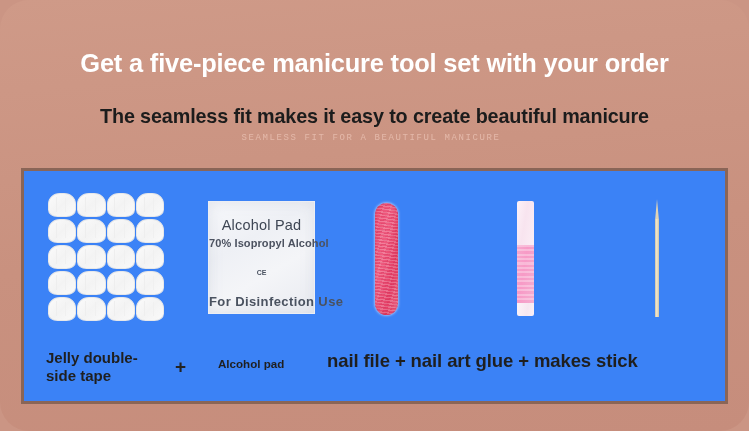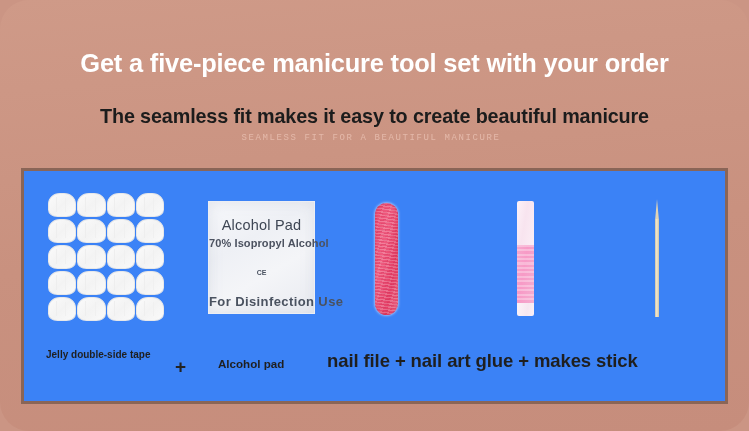--- a/index.html
+++ b/index.html
@@ -234,21 +234,21 @@
     height: 62px;
   }
 
   .cap {
     position: absolute;
     color: #1f1f1f;
     font-weight: bold;
     line-height: 1.22;
   }
 
-  .cap-tape  { left: 22px;  top: 10px;  width: 118px; font-size: 10px; }
+  .cap-tape  { left: 22px;  top: 10px;  width: 118px; font-size: 15px; }
   .cap-plus  { left: 151px; top: 16px;  font-size: 19px; font-weight: bold; color: #232323; }
   .cap-pad   { left: 194px; top: 18px;  font-size: 11.6px; }
   .cap-rest  { left: 303px; top: 11px;  font-size: 18.5px; white-space: nowrap; letter-spacing: -0.1px; }
 </style>
 </head>
 <body>
 
 <div class="banner">
 
   <div class="headline">Get a five-piece manicure tool set with your order</div>

